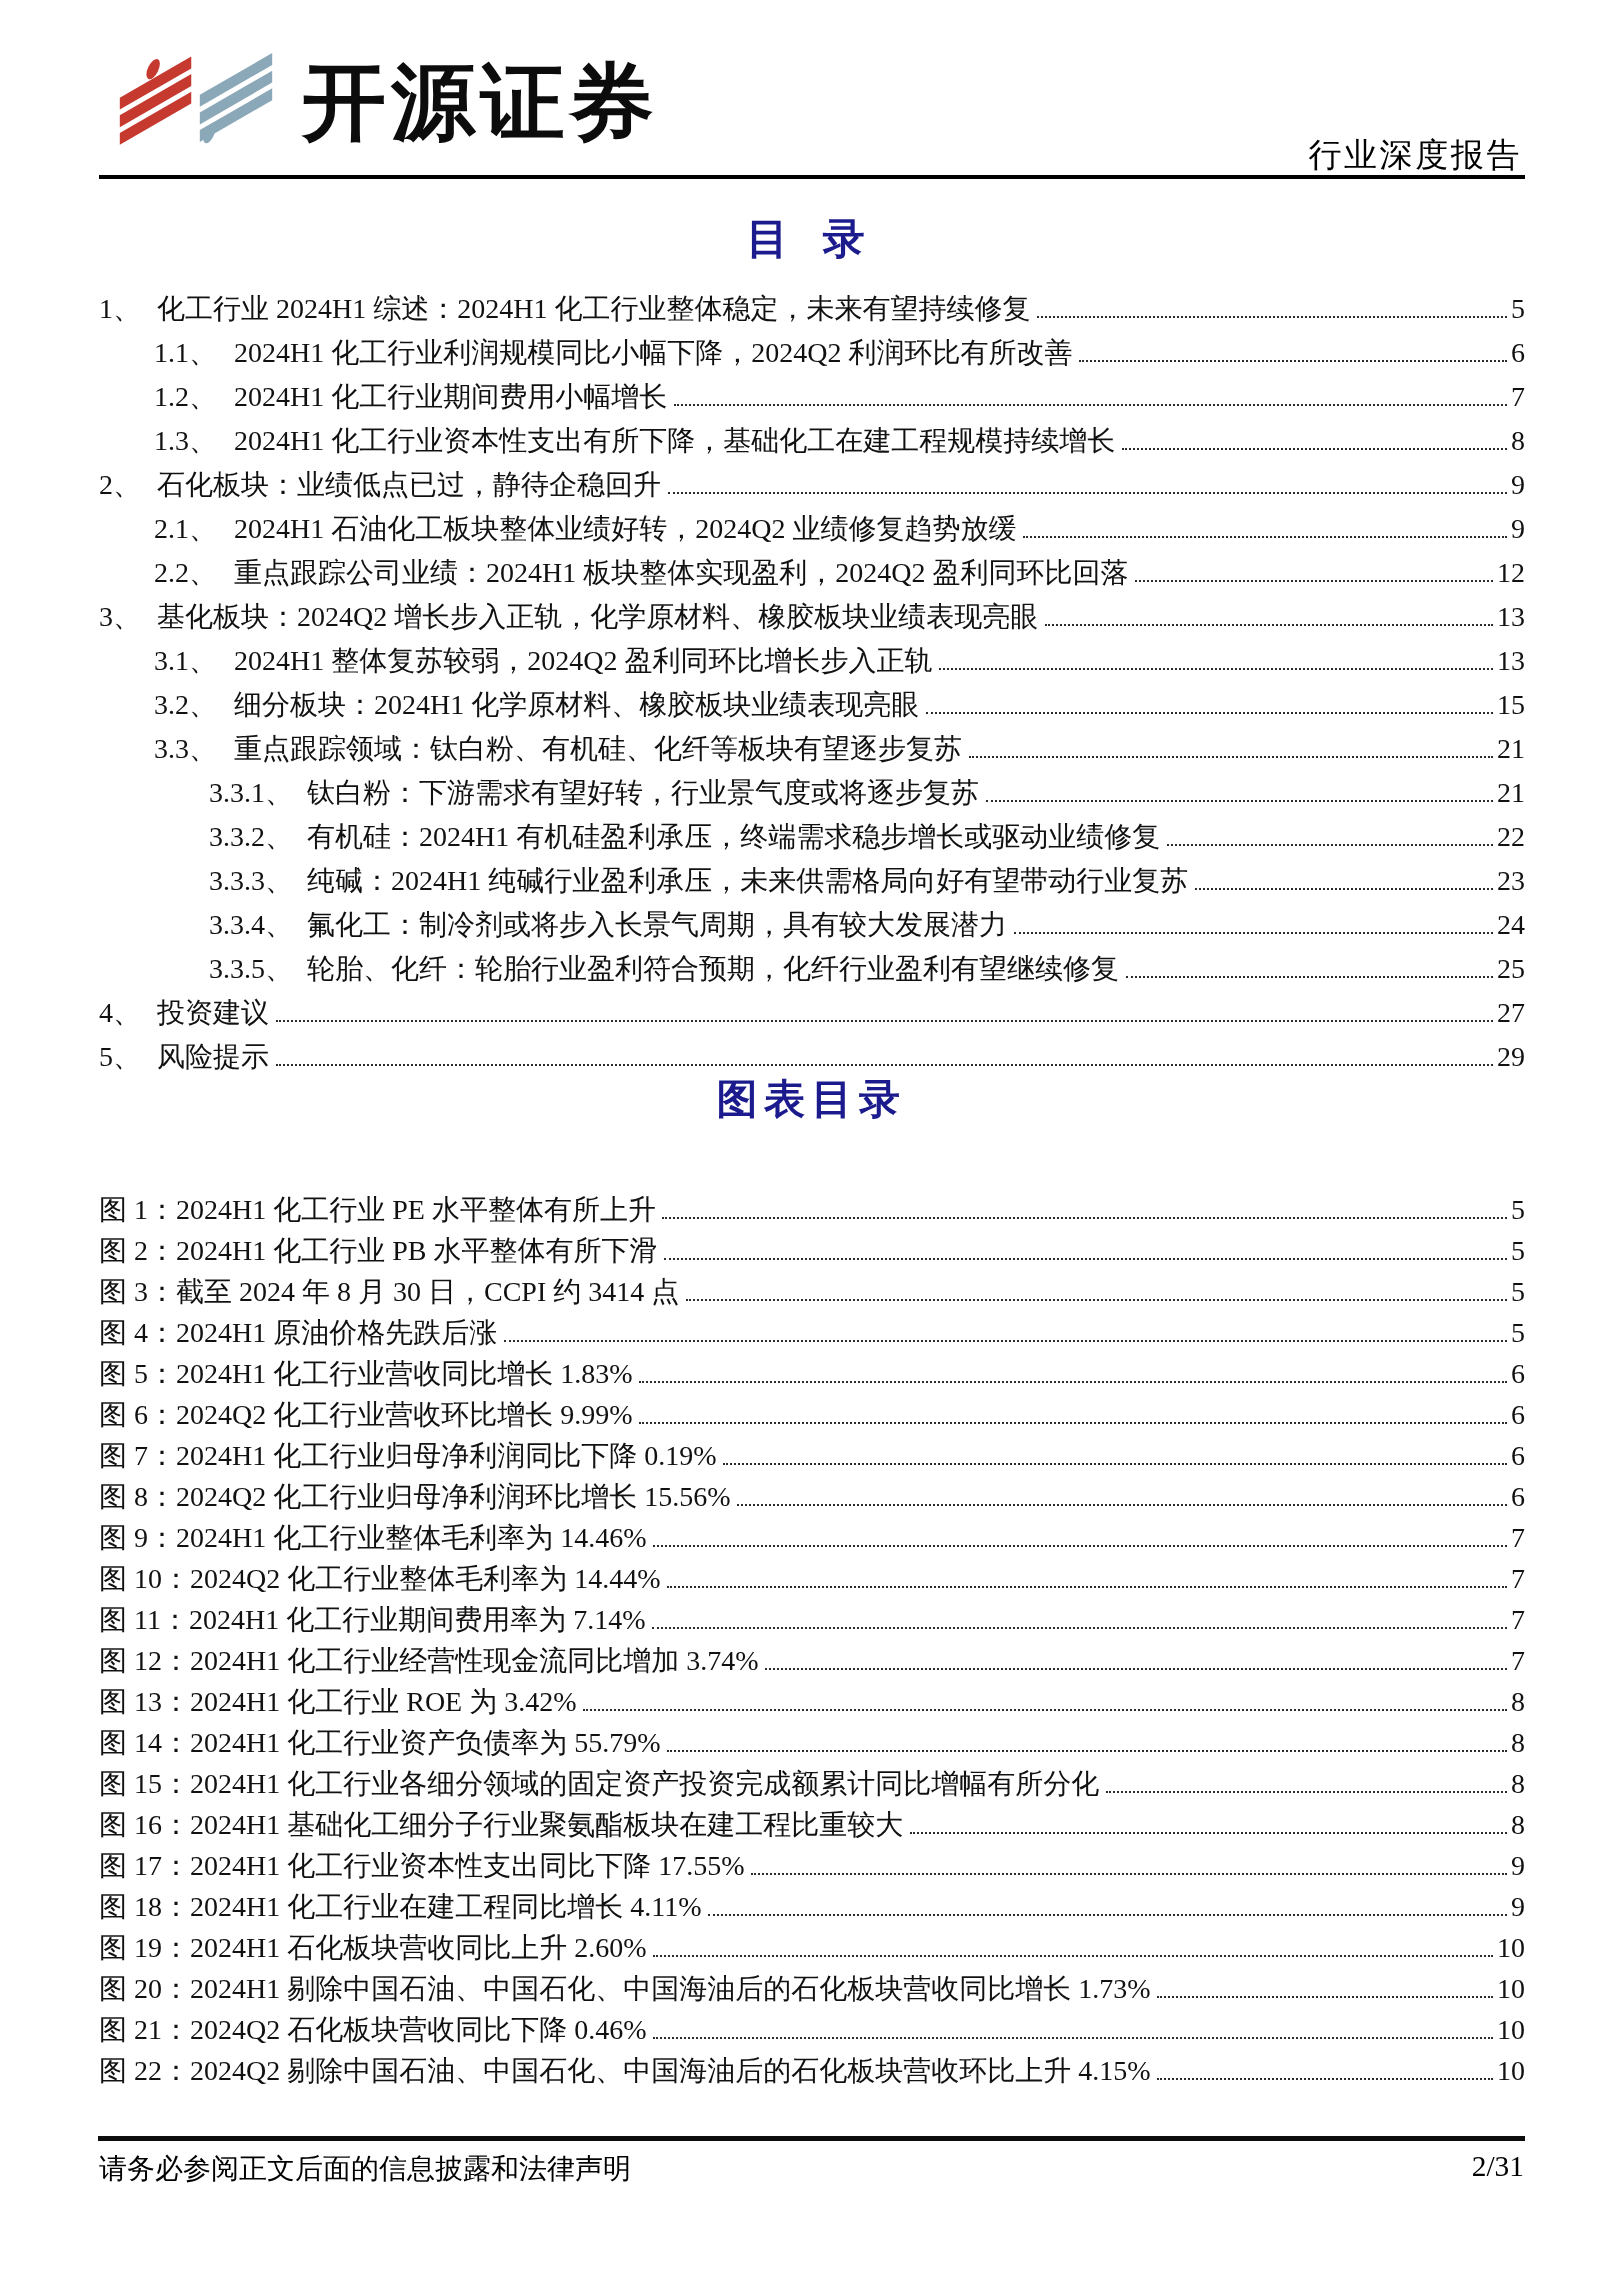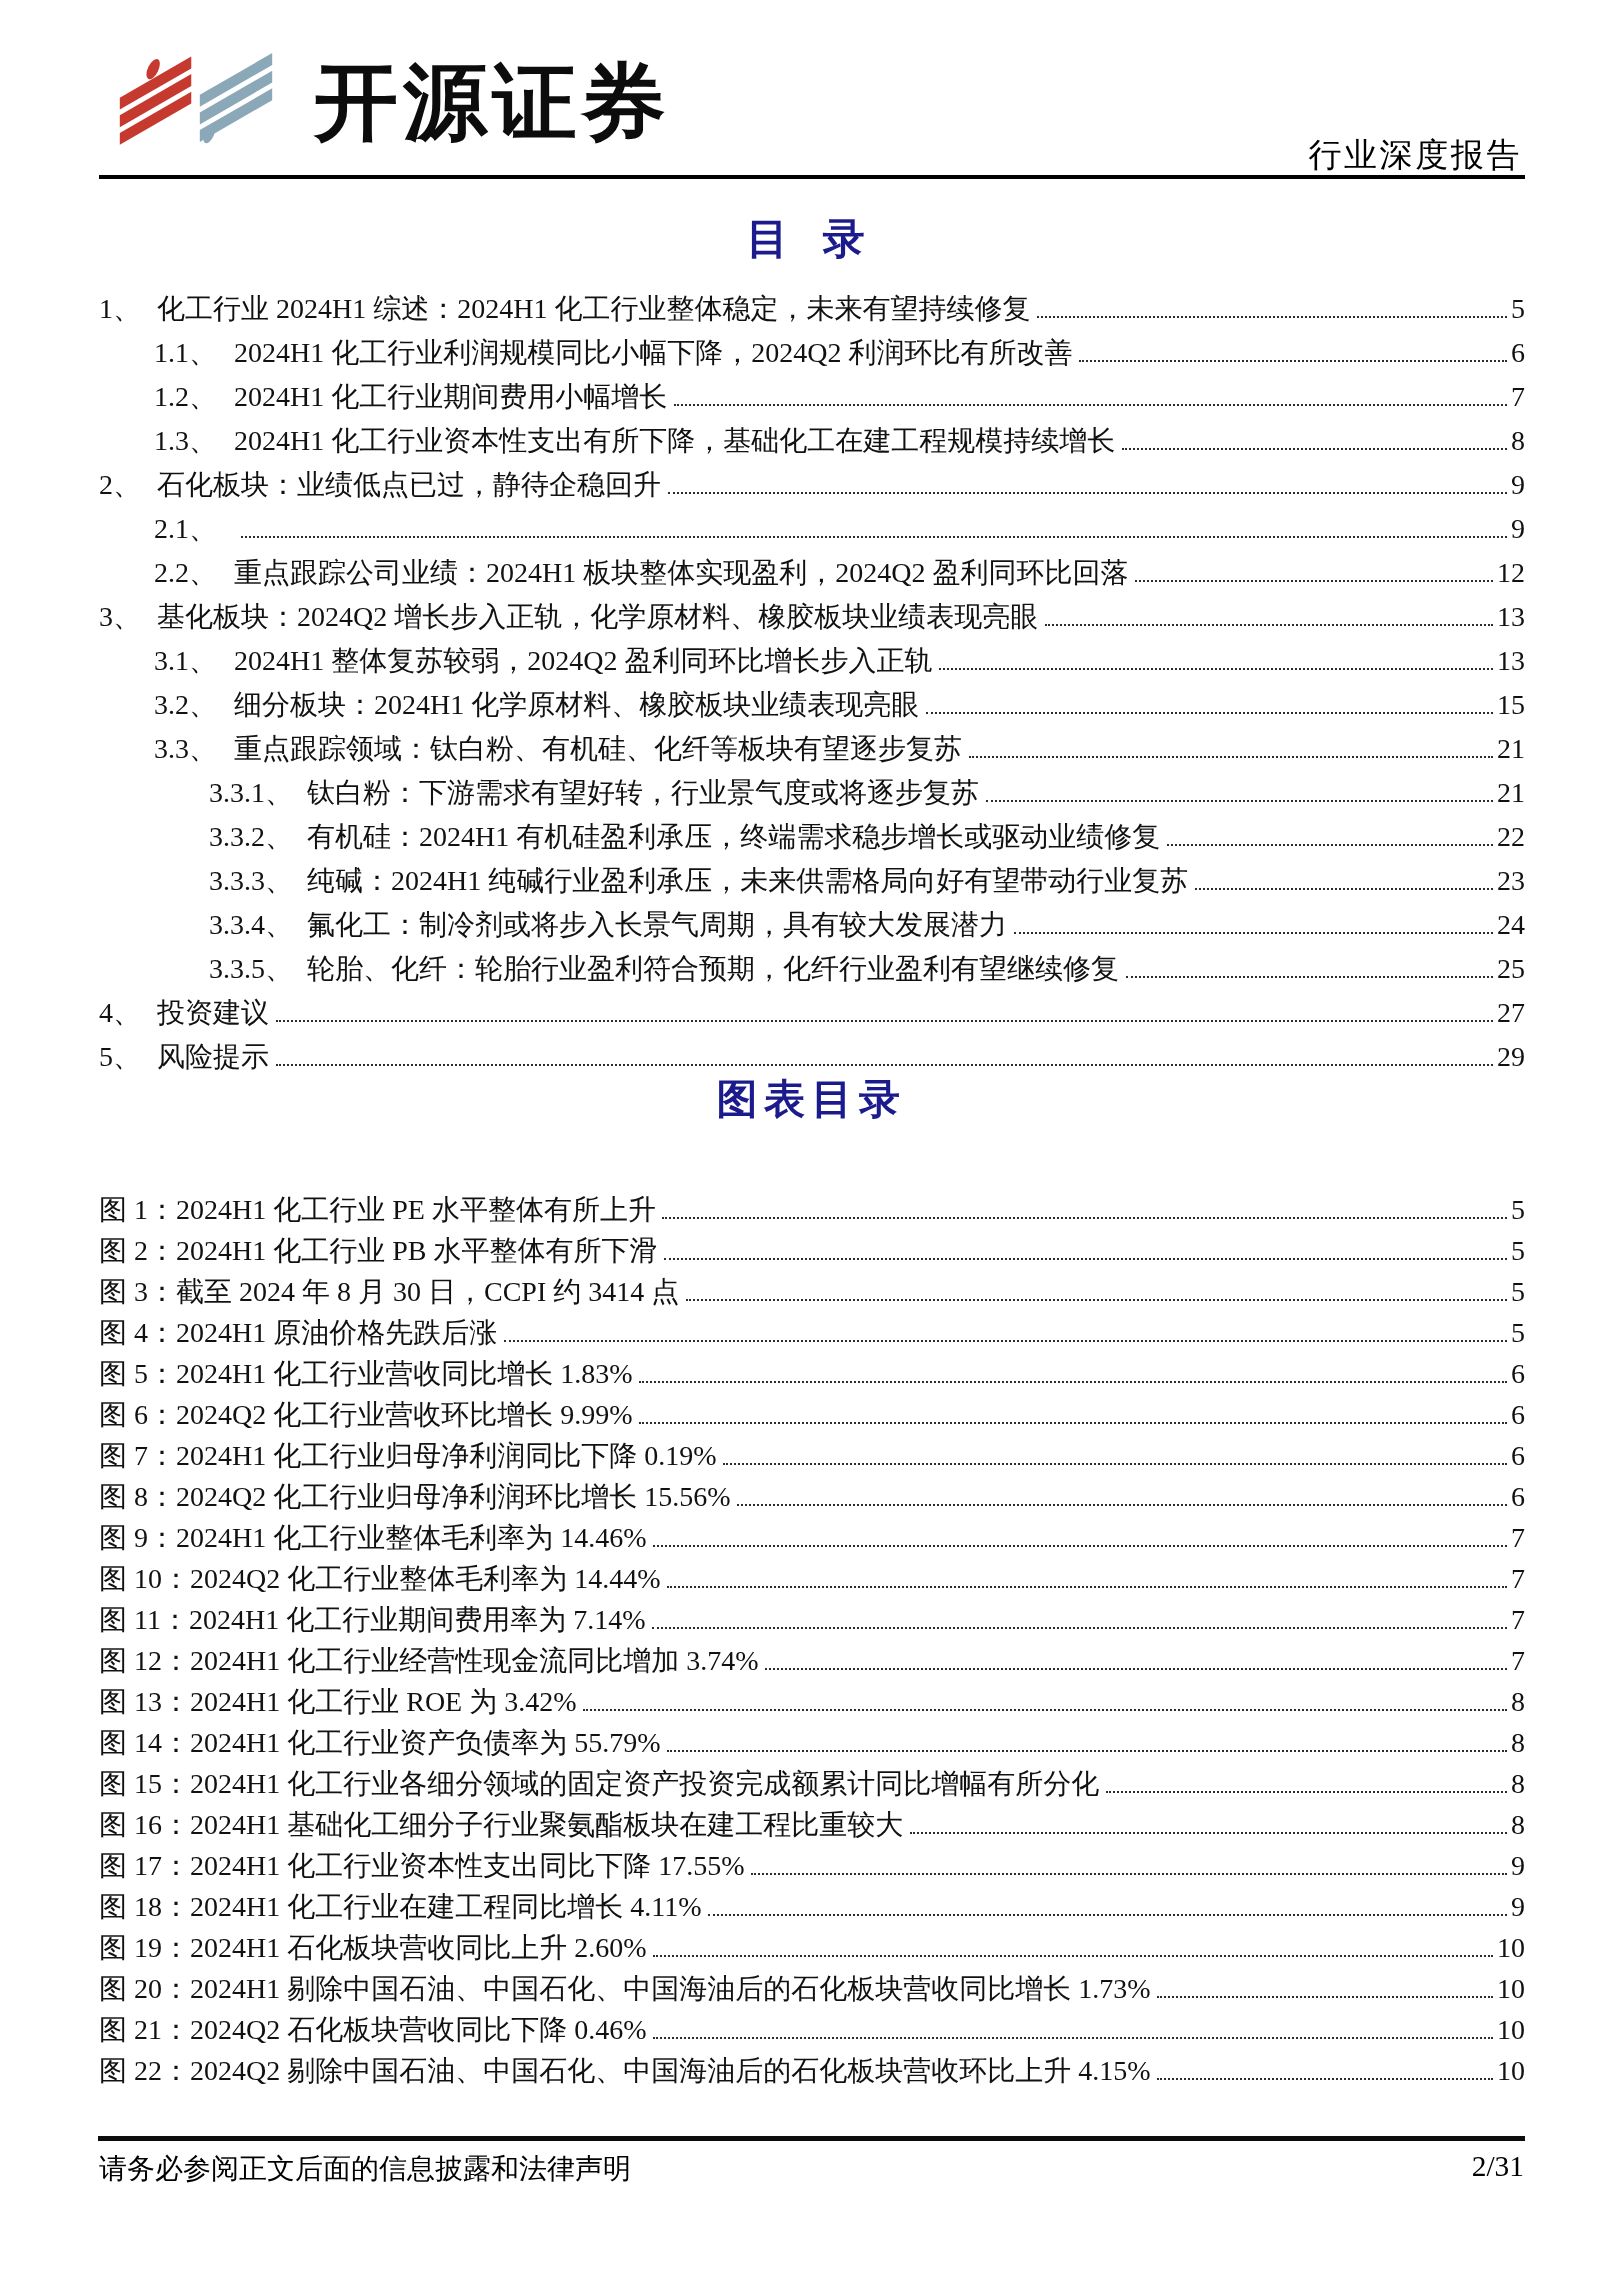--- a/index.html
+++ b/index.html
@@ -5,21 +5,21 @@
   html,body{margin:0;padding:0;background:#ffffff;}
   body{
     width:1623px;height:2295px;position:relative;overflow:hidden;
     font-family:"Liberation Serif","DejaVu Serif",serif;
     color:#111;
     -webkit-font-smoothing:antialiased;
   }
   .page{position:absolute;inset:0;background:#fff;}
 
   
-  .logo-row{position:absolute;top:41px;left:116px;display:flex;align-items:center;gap:38px;}
+  .logo-row{position:absolute;top:41px;left:116px;display:flex;align-items:center;gap:26px;}
   .logo-icon{width:160px;height:122px;overflow:visible;}
   .logo-text{
     font-family:"Liberation Sans","DejaVu Sans",sans-serif;
     font-size:84px;font-weight:700;letter-spacing:5.2px;color:#0c0c0c;line-height:1;
   }
   .report-type{
     position:absolute;top:133px;right:101px;
     font-size:33px;font-weight:400;color:#000;letter-spacing:2.6px;
   }
   .header-rule{position:absolute;top:175px;left:99px;right:98px;height:3.9px;background:#000;}
@@ -122,20 +122,21 @@
     <span class="pg">8</span>
   </div>
       <div class="toc-row lv1">
     <span class="num">2、</span>
     <span class="txt">石化板块：业绩低点已过，静待企稳回升</span>
     <span class="leader"></span>
     <span class="pg">9</span>
   </div>
       <div class="toc-row lv2">
     <span class="num">2.1、</span>
+    <span class="txt">2024H1 石油化工板块整体业绩好转，2024Q2 业绩修复趋势放缓</span>
     <span class="leader"></span>
     <span class="pg">9</span>
   </div>
       <div class="toc-row lv2">
     <span class="num">2.2、</span>
     <span class="txt">重点跟踪公司业绩：2024H1 板块整体实现盈利，2024Q2 盈利同环比回落</span>
     <span class="leader"></span>
     <span class="pg">12</span>
   </div>
       <div class="toc-row lv1">

